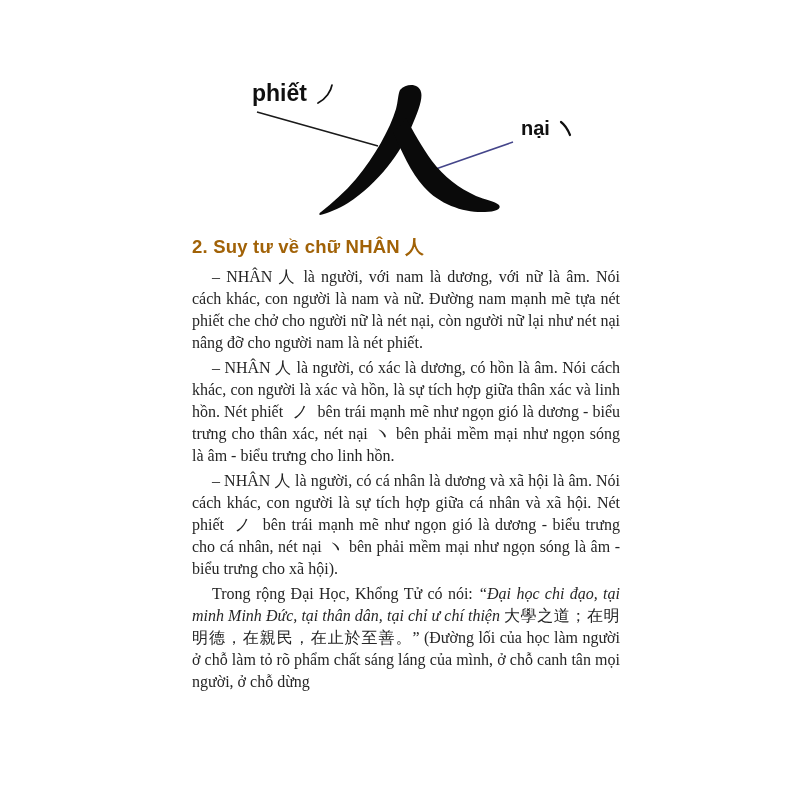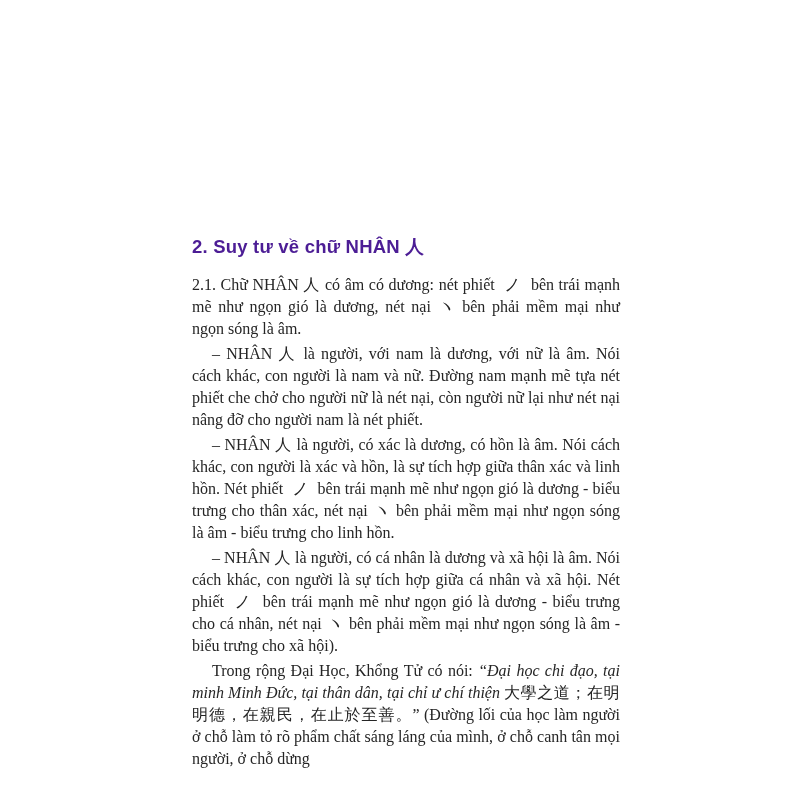--- a/index.html
+++ b/index.html
@@ -28,36 +28,69 @@
   .textcol{
     position:absolute;left:192px;top:223px;width:428px;
     font-size:16px;line-height:22px;color:#252525;
     text-align:justify;
   }
   .para{margin:0 0 3px 0;}
   .para.indent{text-indent:20px;}
   .heading{
     font-family:"Liberation Sans","DejaVu Sans",sans-serif;
     font-weight:bold;font-size:18.5px;letter-spacing:.2px;
-    color:#4c1d95;margin:13px 0 16px 0;text-align:left;text-indent:0;
+    color:#a16207;margin:13px 0 8px 0;text-align:left;text-indent:0;
   }
   .italic{font-style:italic;}
   .stroke{padding:0 5px;}
   .cjk{letter-spacing:.5px;}
 </style>
 </head>
 <body>
 
 <div class="page">
 
+  <div class="diagram">
+
+    <svg class="overlay" viewBox="0 0 800 225">
+      <line x1="257" y1="112" x2="378" y2="146" stroke-width="1.6" stroke="#1a1a1a"></line>
+      <line x1="430" y1="171" x2="513" y2="142" stroke-width="1.6" stroke="#44458a"></line>
+    </svg>
+
+    <svg class="char-svg" viewBox="0 0 185 132">
+      <g fill="#0a0a0a">
+        <path d="M82,6 C88,-1 101,-1 103,8 C105,15 100,28 93,44
+                 C83,68 61,99 30,119 C20,125 10,129 2,131
+                 C1,131 1,129 3,128 C14,119 27,108 38,95
+                 C57,72 72,45 78,25 C80,18 80,10 82,6 Z"></path>
+        <path d="M88,34 C95,47 104,63 114,77 C126,93 141,104 158,112
+                 C167,116 177,117 181,121 C184,125 177,128 167,128
+                 C147,129 122,121 106,103 C93,89 83,66 75,48
+                 C80,44 85,39 88,34 Z"></path>
+      </g>
+    </svg>
+
+    <div class="stroke-label label-phiet">
+      <span>phiết</span>
+      <svg class="glyph-icon" width="22" height="24" viewBox="0 0 22 24">
+        <path d="M17,3 C16,9 11,17 3,21" fill="none" stroke="#101010" stroke-width="1.7" stroke-linecap="round"></path>
+      </svg>
+    </div>
+
+    <div class="stroke-label label-nai">
+      <span>nại</span>
+      <svg class="glyph-icon" width="16" height="20" viewBox="0 0 16 20">
+        <path d="M3,3 C7,6 10,11 12,16" fill="none" stroke="#101010" stroke-width="2.2" stroke-linecap="round"></path>
+      </svg>
+    </div>
+  </div>
 
   <div class="textcol">
     <h2 class="heading">2. Suy tư về chữ NHÂN 人</h2>
     <div>
-        <p class="para"><span>2.1. Chữ NHÂN </span><span class="cjk">人</span><span> có âm có dương: nét phiết </span><span class="stroke">ノ</span><span> bên trái mạnh mẽ như ngọn gió là dương, nét nại</span><span class="stroke">ヽ</span><span>bên phải mềm mại như ngọn sóng là âm.</span></p>
         <p class="para indent"><span>– NHÂN </span><span class="cjk">人</span><span> là người, với nam là dương, với nữ là âm. Nói cách khác, con người là nam và nữ. Đường nam mạnh mẽ tựa nét phiết che chở cho người nữ là nét nại, còn người nữ lại như nét nại nâng đỡ cho người nam là nét phiết.</span></p>
         <p class="para indent"><span>– NHÂN </span><span class="cjk">人</span><span> là người, có xác là dương, có hồn là âm. Nói cách khác, con người là xác và hồn, là sự tích hợp giữa thân xác và linh hồn. Nét phiết </span><span class="stroke">ノ</span><span> bên trái mạnh mẽ như ngọn gió là dương - biểu trưng cho thân xác, nét nại</span><span class="stroke">ヽ</span><span>bên phải mềm mại như ngọn sóng là âm - biểu trưng cho linh hồn.</span></p>
         <p class="para indent"><span>– NHÂN </span><span class="cjk">人</span><span> là người, có cá nhân là dương và xã hội là âm. Nói cách khác, con người là sự tích hợp giữa cá nhân và xã hội. Nét phiết </span><span class="stroke">ノ</span><span> bên trái mạnh mẽ như ngọn gió là dương - biểu trưng cho cá nhân, nét nại</span><span class="stroke">ヽ</span><span>bên phải mềm mại như ngọn sóng là âm - biểu trưng cho xã hội).</span></p>
         <p class="para indent"><span>Trong rộng Đại Học, Khổng Tử có nói: </span><span class="italic">“Đại học chi đạo, tại minh Minh Đức, tại thân dân, tại chỉ ư chí thiện </span><span class="cjk">大學之道；在明明德，在親民，在止於至善。</span><span>” (Đường lối của học làm người ở chỗ làm tỏ rõ phẩm chất sáng láng của mình, ở chỗ canh tân mọi người, ở chỗ dừng</span></p>
       </div>
   </div>
 
 </div>
 
 </body></html>

